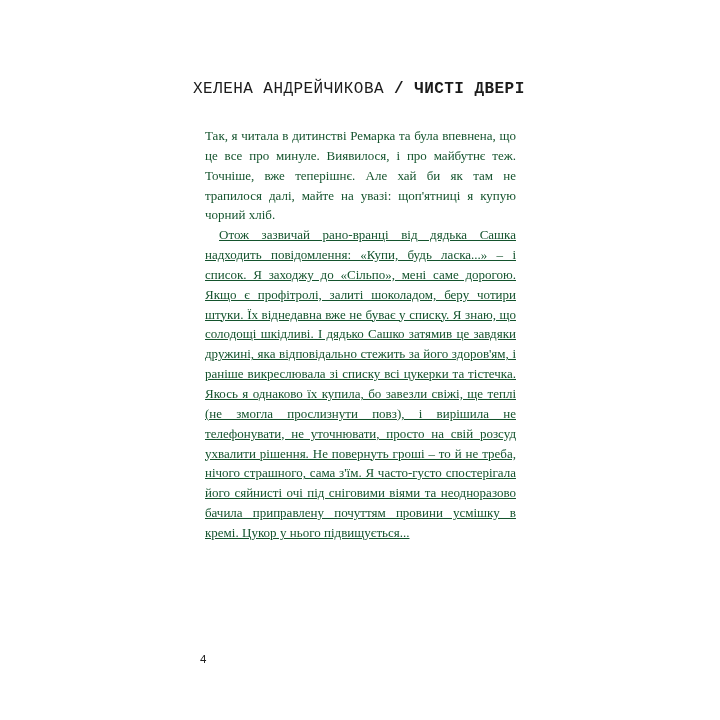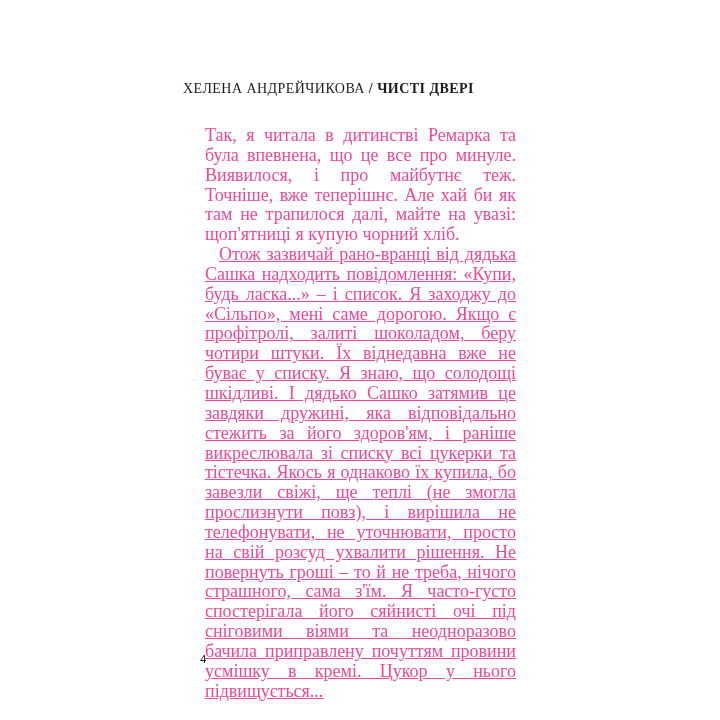--- a/index.html
+++ b/index.html
@@ -20,25 +20,25 @@
     left: 0;
     top: 0;
     width: 720px;
     height: 720px;
     background: #ffffff;
   }
 
   
   .running-header {
     position: absolute;
-    left: 183px;
+    left: 193px;
     top: 82px;
     width: 330px;
-    font-family: Liberation Serif, serif;
-    font-size: 14px;
+    font-family: Liberation Mono, monospace;
+    font-size: 16px;
     line-height: 14px;
     letter-spacing: 0.45px;
     color: #1b1b1b;
     white-space: nowrap;
   }
   .running-header .author {
     font-weight: 400;
   }
   .running-header .sep {
     font-weight: 700;
@@ -51,23 +51,23 @@
   .text-block {
     position: absolute;
     left: 205px;
     top: 126px;
     width: 311px;
   }
 
   .para {
     margin: 0;
     font-family: "Liberation Serif", serif;
-    font-size: 18px;
+    font-size: 13px;
     line-height: 19.85px;
-    color: #ec4899;
+    color: #14532d;
     text-align: justify;
     text-justify: inter-word;
     -webkit-hyphens: none;
     hyphens: none;
     word-spacing: 0.1px;
   }
   .para.first {
     text-indent: 0;
   }
   .para.indented {

